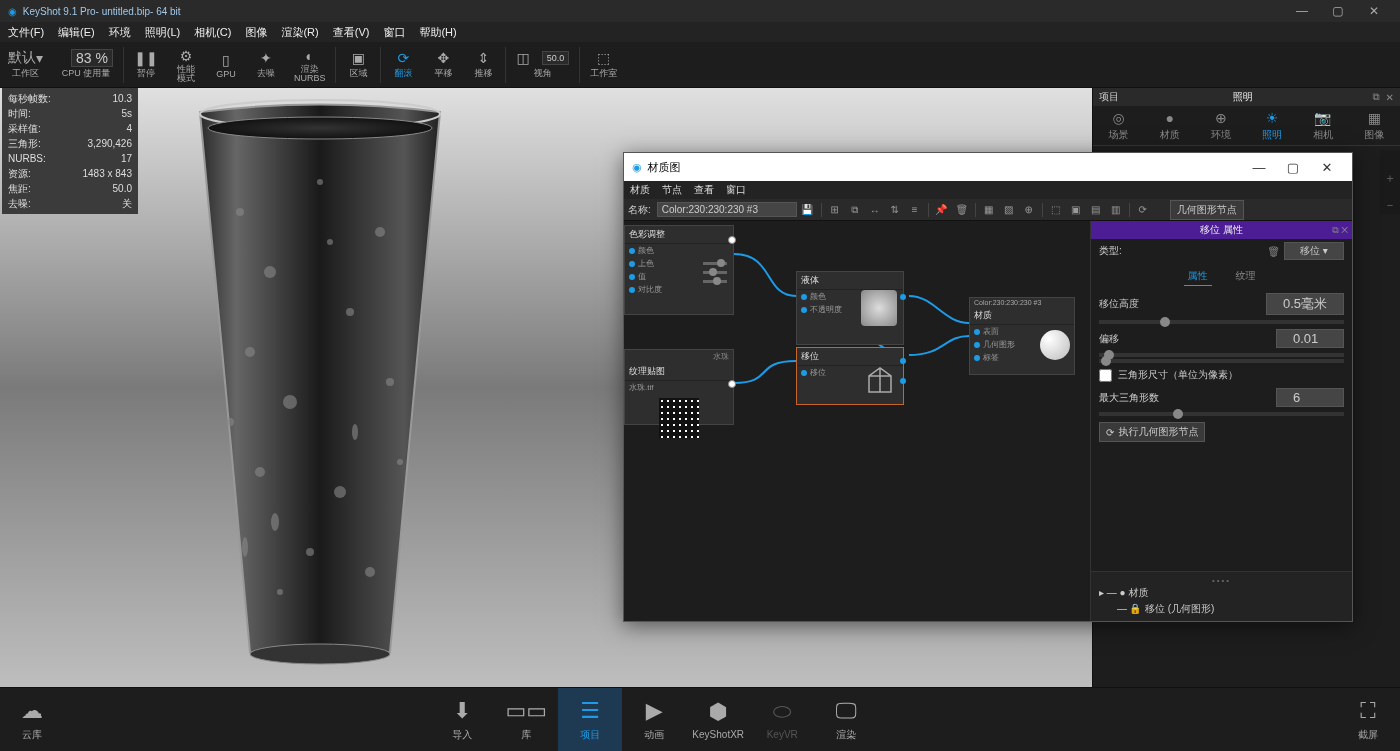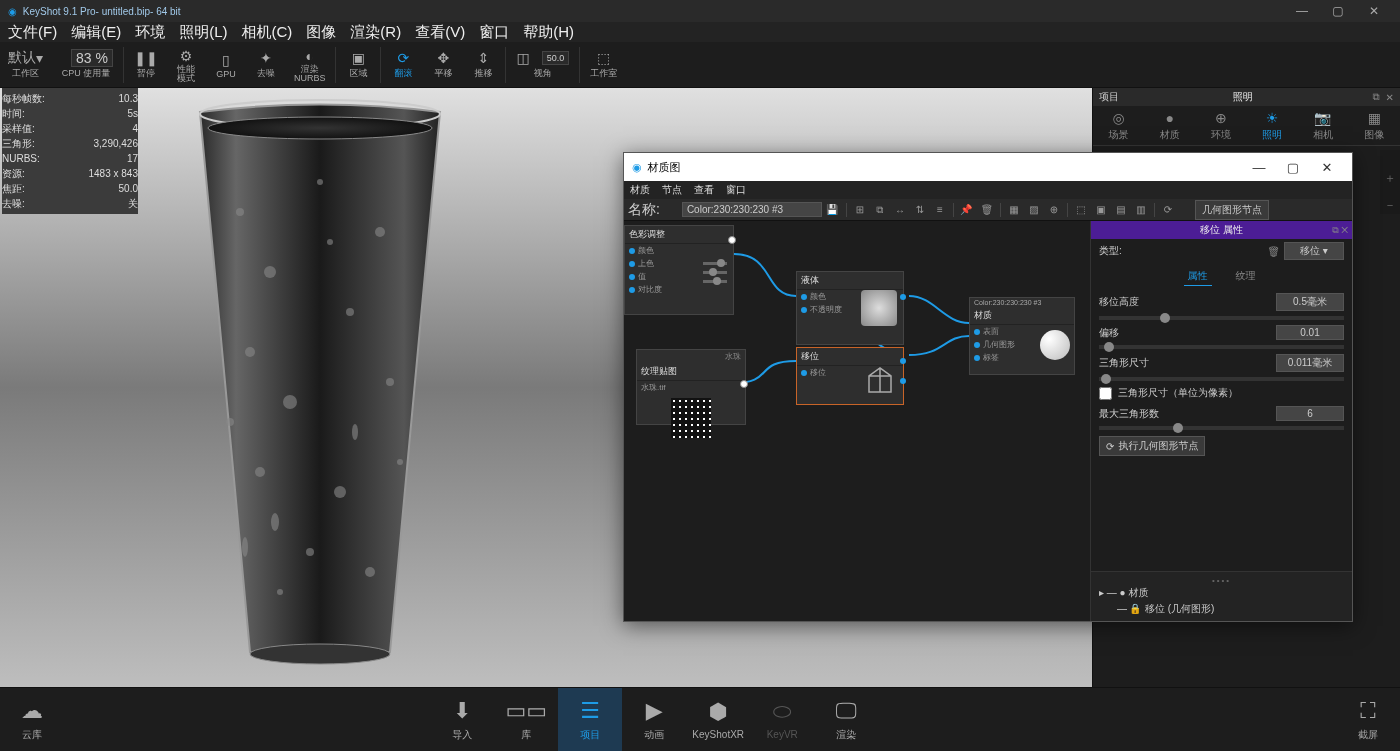--- a/index.html
+++ b/index.html
@@ -1,28 +1,28 @@
 <!DOCTYPE html>
 <html><head>
 <meta charset="utf-8">
 <style>
 *{margin:0;padding:0;box-sizing:border-box;font-family:"Microsoft YaHei",Arial,sans-serif;user-select:none}
 body{width:1400px;height:751px;background:#1d1d1d;color:#ccc;font-size:11px;overflow:hidden;position:relative}
 .titlebar{height:22px;background:#2a2a2a;display:flex;align-items:center;padding:0 8px;color:#a0c8e8;font-size:10px}
 .titlebar .spacer{flex:1}
 .titlebar .wbtn{width:36px;text-align:center;color:#aaa;font-size:12px}
-.menubar{height:20px;background:#232323;display:flex;align-items:center;padding:0 8px;gap:14px;color:#eee;font-size:15px}
+.menubar{height:20px;background:#232323;display:flex;align-items:center;padding:0 8px;gap:14px;color:#eee;font-size:11px}
 .toolbar{height:46px;background:#1d1d1d;display:flex;align-items:center;border-bottom:1px solid #111}
 .tbtn{display:flex;flex-direction:column;align-items:center;justify-content:center;padding:2px 8px;height:44px;color:#aaa;font-size:9px;min-width:40px}
 .tbtn .ic{font-size:14px;height:18px;display:flex;align-items:center}
 .tbtn.on{color:#1e9be6}
 .tsep{width:1px;height:36px;background:#333;margin:0 2px}
 .pct{background:#2a2a2a;border:1px solid #444;padding:1px 4px;font-size:9px;color:#ccc;margin-left:12px}
 .workspace{position:absolute;top:88px;left:0;right:0;bottom:64px;background:linear-gradient(180deg,#e0e0e0 0%,#7a7a7a 50%,#bebebe 100%)}
-.statsbox{position:absolute;top:88px;left:2px;width:136px;background:#3b3b3b;padding:3px 0;font-size:10px;color:#ddd;line-height:15px}
+.statsbox{position:absolute;top:88px;left:2px;width:136px;background:#3b3b3b;padding:3px 6px;font-size:10px;color:#ddd;line-height:15px}
 .statsbox .row{display:flex;justify-content:space-between}
 .rightpanel{position:absolute;top:88px;right:0;width:308px;bottom:64px;background:#1d1d1d;border-left:1px solid #111}
 .rp-header{height:18px;background:#2a2a2a;display:flex;align-items:center;padding:0 6px;font-size:10px}
 .rp-header .ttl{flex:1;text-align:center;color:#eee}
 .rp-header .ic{color:#888;margin-left:6px;font-size:10px}
 .rp-tabs{height:40px;display:flex;justify-content:space-around;align-items:center;background:#1d1d1d;border-bottom:1px solid #333}
 .rp-tab{display:flex;flex-direction:column;align-items:center;color:#888;font-size:10px}
 .rp-tab .ic{font-size:14px;margin-bottom:2px}
 .rp-tab.on{color:#1e9be6}
 .rp-strip{position:absolute;right:0;top:150px;width:20px;background:#1a1a1a;display:flex;flex-direction:column;align-items:center;gap:10px;padding-top:20px;color:#666;font-size:12px}
@@ -31,39 +31,39 @@
 .bbtn .ic{font-size:22px;margin-bottom:4px}
 .bbtn.on{background:#1e3a52;color:#1e9be6}
 .bbtn.dim{color:#555}
 .mgwin{position:absolute;left:623px;top:152px;width:730px;height:470px;background:#1d1d1d;border:1px solid #555;box-shadow:0 4px 20px rgba(0,0,0,0.5)}
 .mg-title{height:28px;background:#fff;display:flex;align-items:center;padding:0 8px;color:#000;font-size:11px}
 .mg-title .ic{color:#1e9be6;margin-right:6px}
 .mg-title .spacer{flex:1}
 .mg-title .wb{width:34px;text-align:center;color:#333;font-size:13px}
 .mg-menubar{height:18px;background:#232323;display:flex;align-items:center;padding:0 6px;gap:12px;font-size:10px;color:#ddd}
 .mg-toolbar{height:22px;background:#2a2a2a;display:flex;align-items:center;padding:0 4px;gap:2px;border-bottom:1px solid #111}
-.mg-toolbar .lbl{font-size:14px;color:#ccc;margin-right:20px}
+.mg-toolbar .lbl{font-size:10px;color:#ccc;margin-right:4px}
 .mg-toolbar input{background:#454545;border:1px solid #555;color:#ccc;font-size:10px;padding:1px 4px;width:140px}
 .mg-toolbar .tic{width:18px;height:18px;display:flex;align-items:center;justify-content:center;color:#999;font-size:10px}
 .mg-toolbar .sep{width:1px;height:14px;background:#444;margin:0 2px}
 .mg-body{position:absolute;top:68px;left:0;right:262px;bottom:0;background:#1d1d1d;overflow:hidden}
 .mg-side{position:absolute;top:68px;right:0;width:262px;bottom:0;background:#1d1d1d;border-left:1px solid #333}
 .mg-side-hdr{height:18px;background:#4c1d95;display:flex;align-items:center;justify-content:center;font-size:10px;color:#eee;position:relative}
 .mg-side-hdr .ic{position:absolute;right:4px;color:#888;font-size:9px}
 .mg-field{display:flex;align-items:center;padding:3px 8px;font-size:10px}
 .mg-field .lab{width:56px;color:#ccc}
 .mg-field input{flex:1;background:#454545;border:1px solid #555;color:#ccc;font-size:10px;padding:1px 4px}
 .mg-field .val{background:#454545;border:1px solid #555;padding:1px 6px;font-size:10px;min-width:60px;text-align:center}
 .mg-field .del{color:#888;margin-right:4px}
 .mg-subtabs{display:flex;justify-content:center;gap:20px;padding:4px 0;font-size:10px}
 .mg-subtabs .st{color:#888;padding:2px 4px}
 .mg-subtabs .st.on{color:#1e9be6;border-bottom:1px solid #1e9be6}
 .mg-prop{padding:3px 8px;font-size:10px;display:flex;align-items:center}
 .mg-prop .plab{flex:1;color:#ccc}
-.mg-prop .pval{background:#454545;border:1px solid #555;padding:1px 7px;min-width:68px;text-align:center;font-size:10px}
+.mg-prop .pval{background:#454545;border:1px solid #555;padding:1px 16px;min-width:68px;text-align:left;font-size:13px}
 .mg-slider{height:4px;background:#333;margin:2px 8px;position:relative}
 .mg-slider .thumb{position:absolute;top:-3px;width:10px;height:10px;background:#888;border-radius:50%}
 .mg-cb{padding:3px 8px;font-size:10px;display:flex;align-items:center;gap:6px}
 .mg-cb input{accent-color:#1e9be6}
 .mg-btn{margin:4px 8px;background:#3a3a3a;border:1px solid #555;padding:2px 6px;font-size:10px;color:#ccc;display:inline-flex;align-items:center;gap:4px}
 .mg-tree{position:absolute;bottom:0;left:0;right:0;padding:4px 8px;font-size:10px;color:#ccc;background:#232323;border-top:1px solid #333}
 .mg-tree .trow{padding:1px 0}
 .mg-tree .handle{text-align:center;color:#666;font-size:8px;letter-spacing:2px}
 .node{position:absolute;background:#2e2e2e;border:1px solid #444;font-size:8px;color:#ccc}
 .node.sel{border:1px solid #c86428}
@@ -400,21 +400,21 @@
         <div style="width:24px;height:3px;background:#666;margin:6px 0;position:relative">
             <span style="position:absolute;left:6px;top:-3px;width:8px;height:8px;background:#888;border-radius:50%"></span>
           </div>
         <div style="width:24px;height:3px;background:#666;margin:6px 0;position:relative">
             <span style="position:absolute;left:10px;top:-3px;width:8px;height:8px;background:#888;border-radius:50%"></span>
           </div>
       </div>
       <span class="port out" style="top:10px;background:#fff;border:1px solid #888;width:8px;height:8px"></span>
     </div>
 
-    <div class="node" style="left:12px;top:128px;width:110px;height:76px">
+    <div class="node" style="left:0;top:128px;width:110px;height:76px">
       <div style="text-align:right;padding:1px 4px;font-size:8px;color:#888">水珠</div>
       <div class="nt">纹理贴图</div>
       <div class="nr">水珠.tif</div>
       <div class="thumb-tex"></div>
       <span class="port out" style="top:30px;background:#fff;border:1px solid #888;width:8px;height:8px"></span>
     </div>
 
     <div class="node" style="left:172px;top:50px;width:108px;height:74px">
       <div class="nt">液体</div>
       <div class="nr">
@@ -483,24 +483,20 @@
     <div class="mg-slider">
         <span class="thumb" style="left:25%"></span>
       </div>
     <div class="mg-prop">
         <span class="plab">偏移</span>
         <span class="pval">0.01</span>
       </div>
     <div class="mg-slider">
         <span class="thumb" style="left:2%"></span>
       </div>
-    <div class="mg-prop">
-        <span class="plab">三角形尺寸</span>
-        <span class="pval">0.011毫米</span>
-      </div>
     <div class="mg-slider">
         <span class="thumb" style="left:1%"></span>
       </div>
     <div class="mg-cb">
         <input type="checkbox" style="">
         <span>三角形尺寸（单位为像素）</span>
       </div>
     <div class="mg-prop">
         <span class="plab">最大三角形数</span>
         <span class="pval">6</span>

